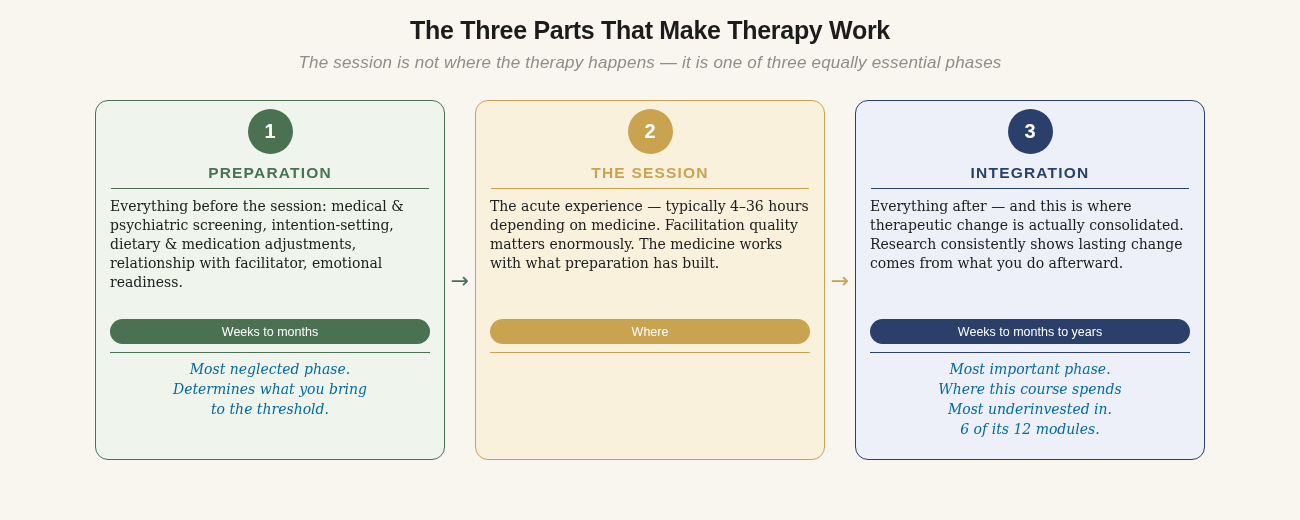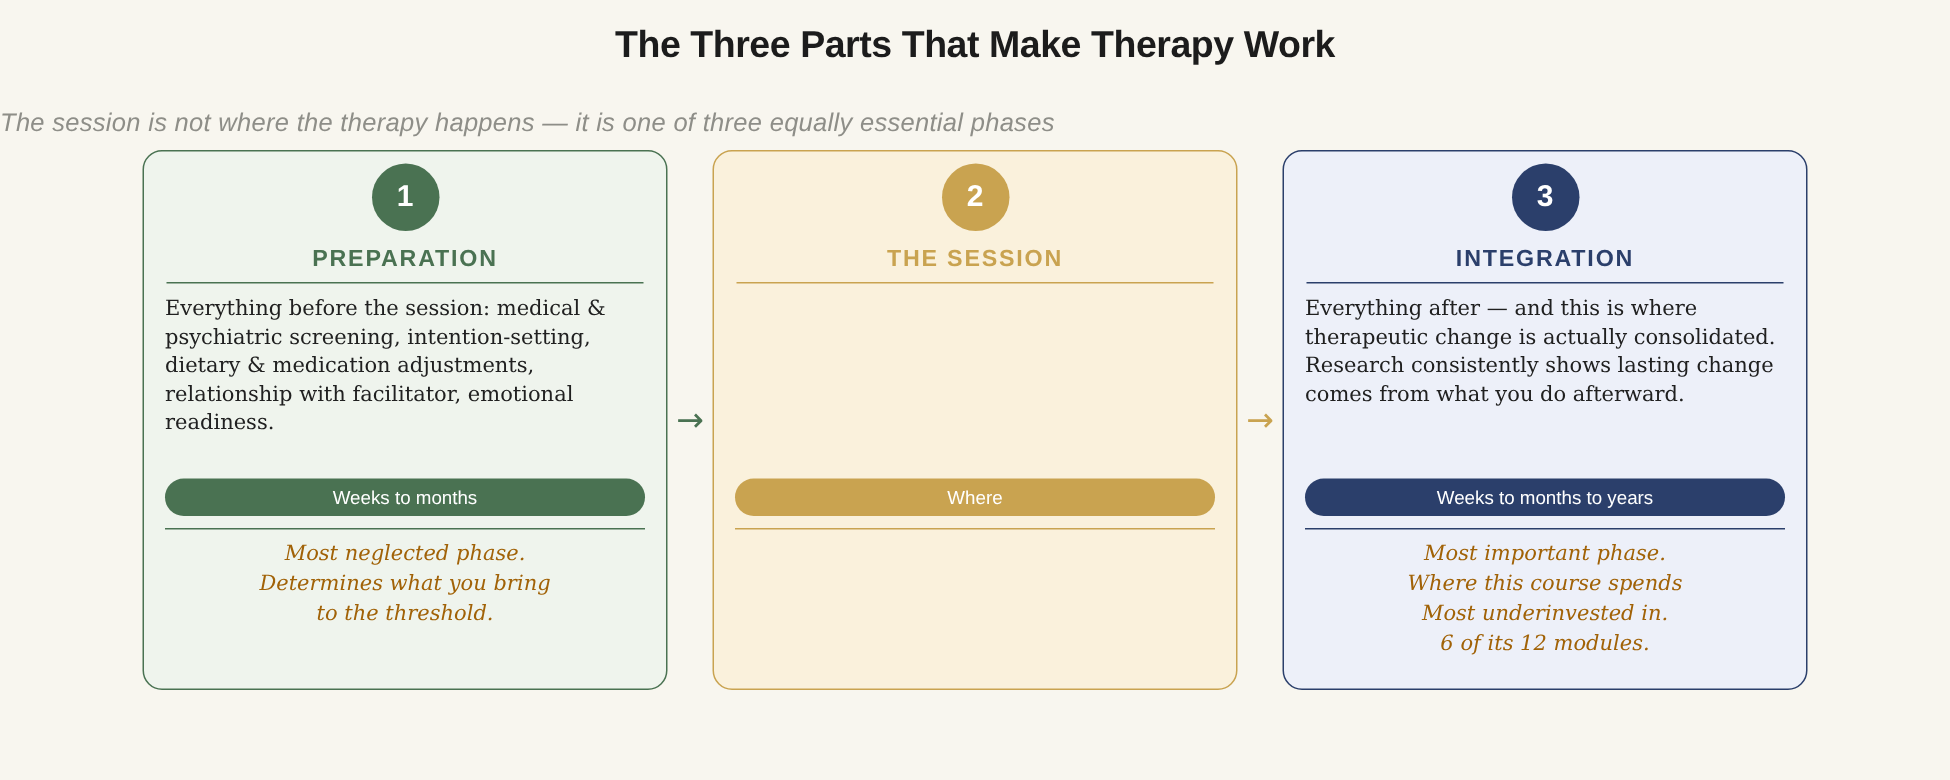--- a/index.html
+++ b/index.html
@@ -12,21 +12,22 @@
   }
   .page-title{
     padding-top:16px;
     text-align:center;
     font-size:25px;
     font-weight:bold;
     letter-spacing:-0.3px;
     color:#1c1c1c;
   }
   .page-subtitle{
-    margin-top:27px;
+    margin-top:8px;
+    text-align:center;
     font-style:italic;
     font-size:17px;
     color:#8e8e88;
     letter-spacing:0.2px;
   }
   .cards-row{
     position:absolute;
     left:95px;top:100px;
     width:1110px;height:360px;
     display:flex;
@@ -103,21 +104,21 @@
     margin:0;
   }
   .card-footer{
     position:absolute;
     left:0;right:0;top:258px;
     text-align:center;
     font-family:"DejaVu Serif", serif;
     font-style:italic;
     font-size:14px;
     line-height:20px;
-    color:#a16207;
+    color:#0369a1;
   }
 </style>
 </head>
 <body>
 
 <div class="stage">
 
   <div class="page-title">The Three Parts That Make Therapy Work</div>
   <div class="page-subtitle">The session is not where the therapy happens — it is one of three equally essential phases</div>
 
@@ -138,20 +139,21 @@
     </div>
 
     <div class="arrow-cell">
       <span style="color: rgb(74, 114, 82);">→</span>
     </div>
 
     <div class="card" style="--accent: #c9a350; --bg: #faf1dc;">
       <div class="step-circle">2</div>
       <div class="card-title">THE SESSION</div>
       <hr class="title-rule">
+      <div class="card-body">The acute experience — typically 4–36 hours depending on medicine. Facilitation quality matters enormously. The medicine works with what preparation has built.</div>
       <div class="duration-badge">Where</div>
       <hr class="badge-rule">
     </div>
 
     <div class="arrow-cell">
       <span style="color: rgb(201, 163, 80);">→</span>
     </div>
 
     <div class="card" style="--accent: #2b3f6b; --bg: #edf0f9;">
       <div class="step-circle">3</div>

